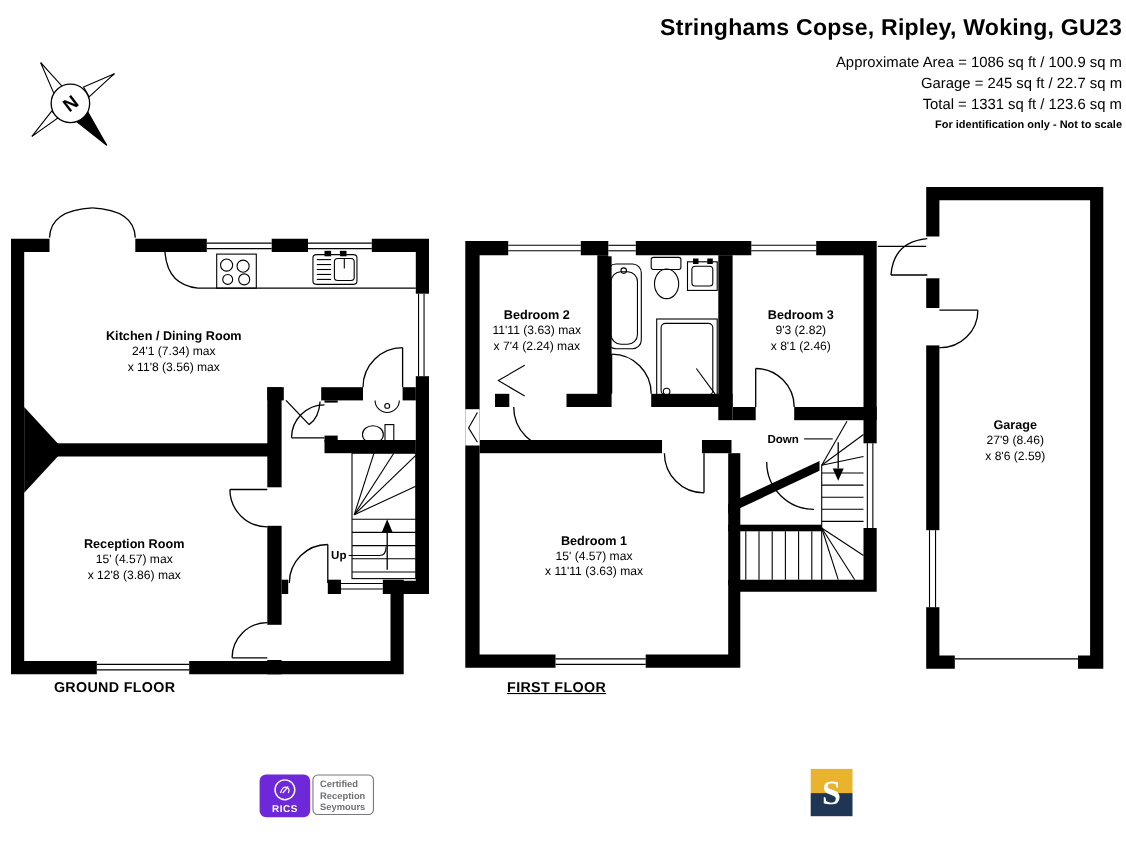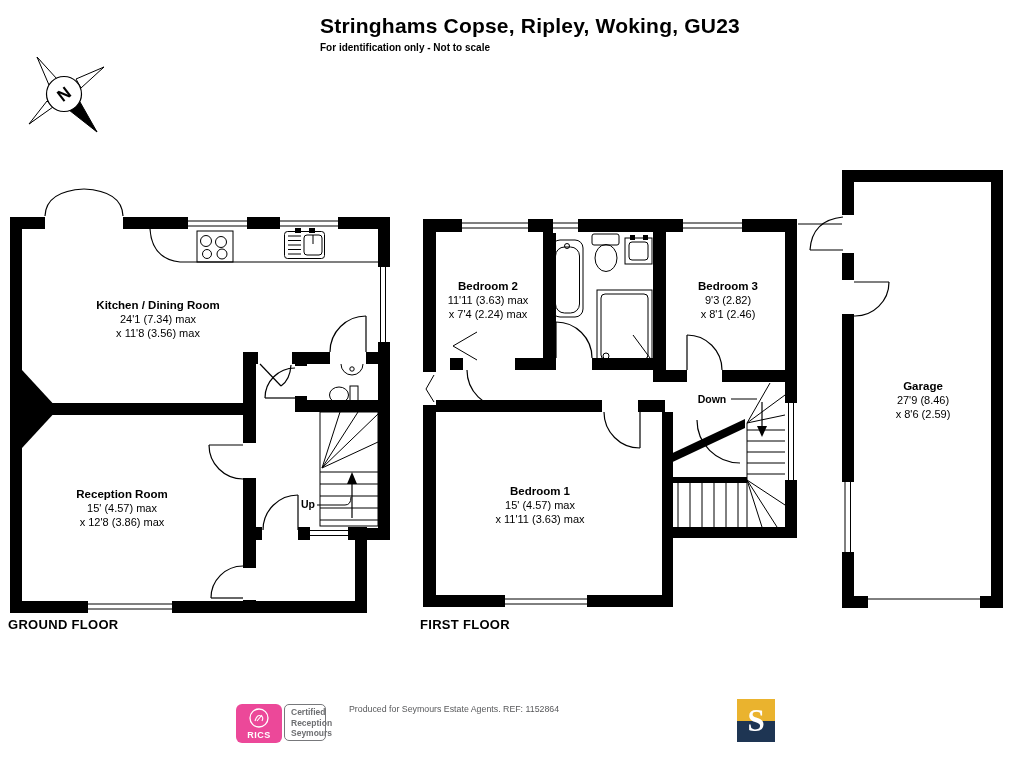--- a/index.html
+++ b/index.html
@@ -1,58 +1,63 @@
 <!DOCTYPE html>
 <html><head>
 <meta charset="utf-8">
 <style>
   html,body{margin:0;padding:0;background:#ffffff;}
   .canvas{position:relative;width:1024px;height:768px;background:#fff;overflow:hidden;
           font-family:"Liberation Sans", sans-serif;color:#000;}
   
-  .hdr{position:absolute;top:14px;right:4px;width:700px;}
+  .hdr{position:absolute;top:14px;right:4px;width:700px;text-align:right;}
   .hdr .title{font-size:21px;font-weight:bold;letter-spacing:0.2px;}
   .hdr .area{font-size:13.5px;line-height:19px;margin-top:9px;}
   .hdr .disc{font-size:10px;margin-top:4px;font-weight:bold;}
   
-  .floorcap{position:absolute;top:617px;font-size:13px;font-weight:bold;letter-spacing:0.3px;}
-  .cap-ground{left:8px;} .cap-first{left:420px;}
+  .floorcap{position:absolute;top:617px;font-size:13px;font-weight:bold;letter-spacing:0.3px;margin-left:41px;}
+  .cap-ground{left:8px;} .cap-first{left:420px;text-decoration:underline;}
   
   svg.plan{position:absolute;left:0;top:0;}
   .w{fill:#000000;stroke:none;}
   .cut{fill:#ffffff;stroke:none;}
   .ln{fill:none;stroke:#000;stroke-width:1.2px;}
   .tn{fill:none;stroke:#000;stroke-width:1px;}
   .rname{font:bold 11.5px "Liberation Sans",sans-serif;fill:#000;text-anchor:middle;}
   .rdim{font:11px "Liberation Sans",sans-serif;fill:#000;text-anchor:middle;}
   .stair{font:bold 10.5px "Liberation Sans",sans-serif;fill:#000;}
   .nletter{font:bold 17px "Liberation Sans",sans-serif;fill:#000;text-anchor:middle;}
   
   .footer{position:absolute;left:0;top:698px;width:1024px;height:52px;}
-  .rics-badge{position:absolute;left:236px;top:6px;width:46px;height:39px;background:#ec4899;
+  .rics-badge{position:absolute;left:236px;top:6px;width:46px;height:39px;background:#6d28d9;
               border-radius:6px;color:#fff;text-align:center;}
   .rics-badge .rics-word{position:absolute;left:0;right:0;bottom:3px;font-size:9px;font-weight:bold;letter-spacing:0.5px;}
-  .cert-box{position:absolute;left:284px;top:6px;width:42px;height:37px;border:1.6px solid #77787B;
+  .cert-box{position:absolute;left:284px;top:6px;width:56px;height:37px;border:1.6px solid #77787B;
             border-radius:5px;background:#fff;padding:2px 0 0 6px;box-sizing:border-box;}
   .cert-box div{font-size:8.5px;font-weight:bold;color:#6E6F72;line-height:10.5px;}
   .ftext{position:absolute;left:349px;top:5px;width:380px;color:#58595B;font-size:8.8px;line-height:12.6px;}
   .s-logo{position:absolute;left:737px;top:1px;width:38px;height:43px;}
   .s-logo .half-top{position:absolute;left:0;top:0;width:100%;height:50%;background:#EAB32E;}
   .s-logo .half-bot{position:absolute;left:0;bottom:0;width:100%;height:50%;background:#1E3553;}
   .s-logo .sletter{position:absolute;left:0;top:0;width:100%;height:100%;display:flex;align-items:center;
                    justify-content:center;color:#fff;font-family:"Liberation Serif",serif;
                    font-size:31px;font-weight:bold;}
 </style>
 </head>
 <body>
 
 <div class="canvas">
 
   <div class="hdr">
     <div class="title">Stringhams Copse, Ripley, Woking, GU23</div>
+    <div class="area">
+      <div>Approximate Area = 1086 sq ft / 100.9 sq m</div>
+      <div>Garage = 245 sq ft / 22.7 sq m</div>
+      <div>Total = 1331 sq ft / 123.6 sq m</div>
+    </div>
     <div class="disc">For identification only - Not to scale</div>
   </div>
 
   <svg class="plan" width="1024" height="768" viewBox="0 0 1024 768">
 
     <g>
       <line class="tn" x1="37" y1="57" x2="97" y2="132"></line>
       <line class="tn" x1="104" y1="67" x2="29" y2="124"></line>
       <polygon points="37,57 49,85 57,79" fill="#fff" stroke="#000" stroke-width="1"></polygon>
       <polygon points="104,67 76,79 81,88" fill="#fff" stroke="#000" stroke-width="1"></polygon>
@@ -313,21 +318,20 @@
         <path d="M19,17 Q21,10 25,12 Q28,13 26,17 M21,17 L26,11" fill="none" stroke="#fff" stroke-width="1.1"></path>
       </svg>
       <div class="rics-word">RICS</div>
     </div>
     <div class="cert-box">
       <div>Certified</div>
       <div>Reception</div>
       <div>Seymours</div>
     </div>
     <div class="ftext">
-      <div>Produced for Seymours Estate Agents.   REF: 1152864</div>
     </div>
     <div class="s-logo">
       <div class="half-top"></div>
       <div class="half-bot"></div>
       <div class="sletter">S</div>
     </div>
   </div>
 
 </div>
 

